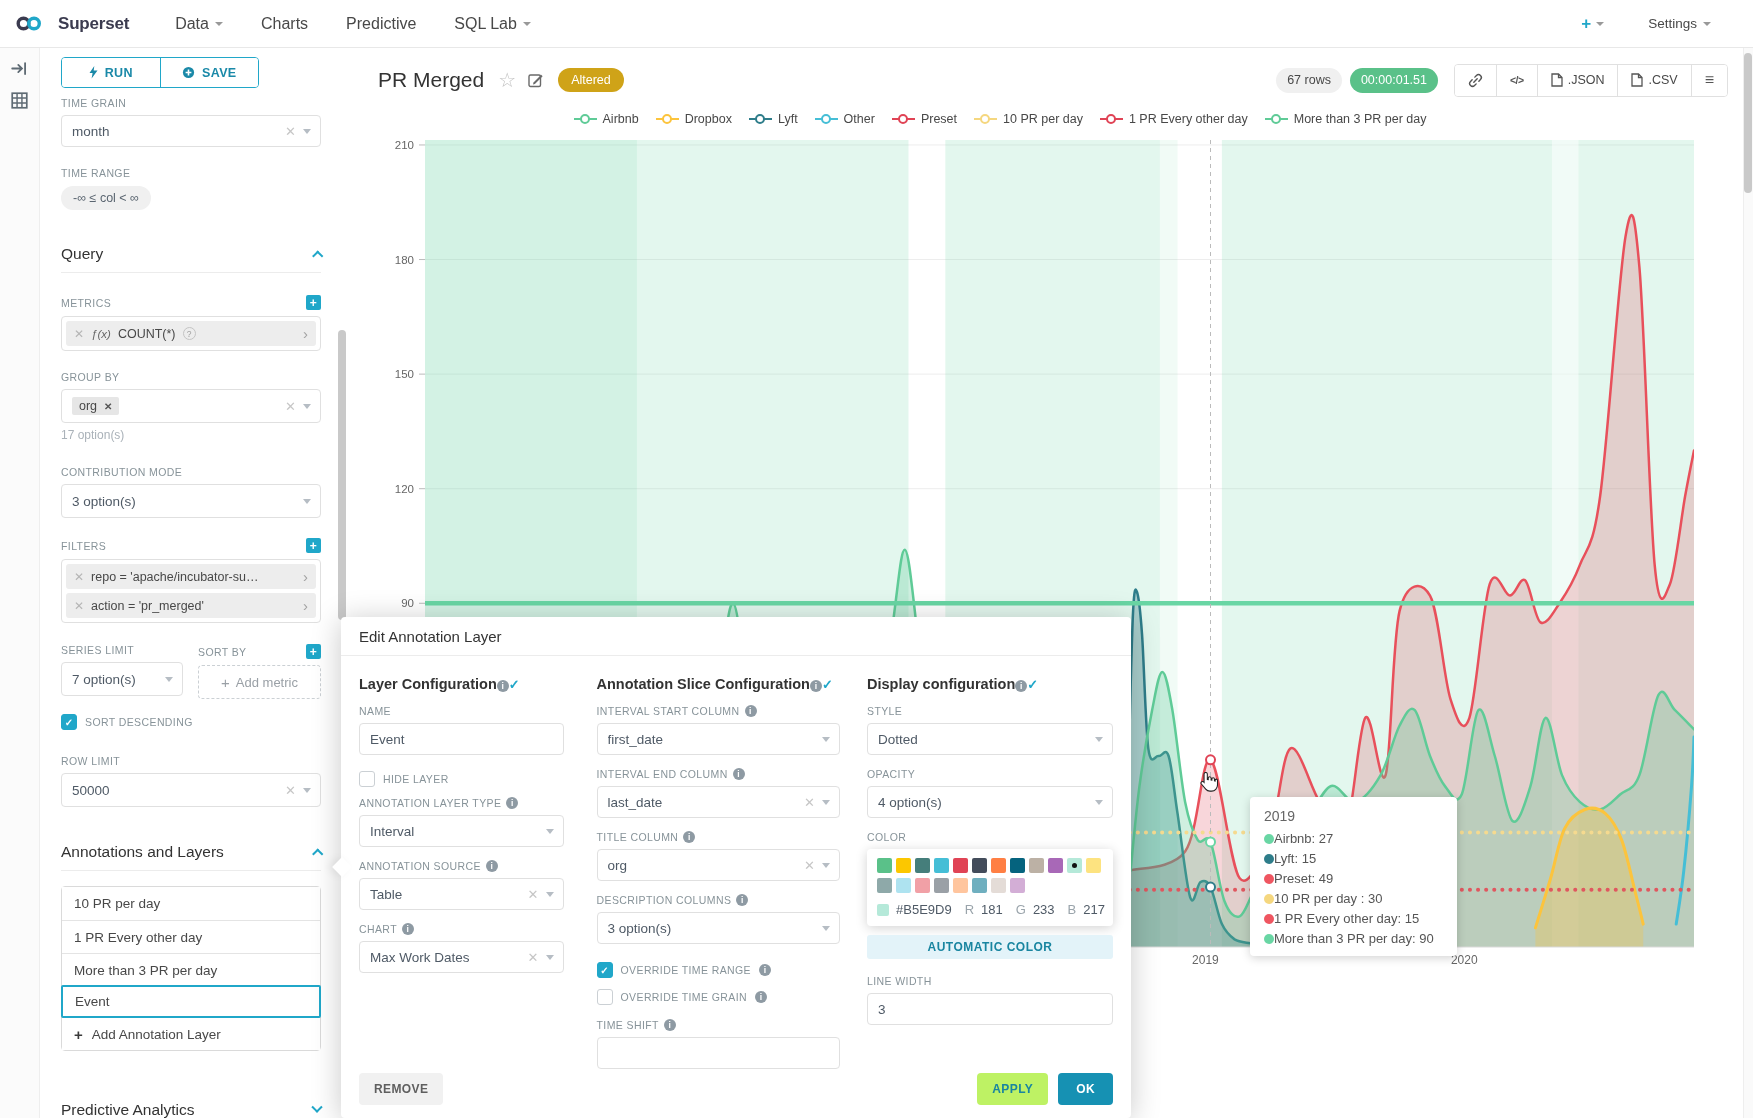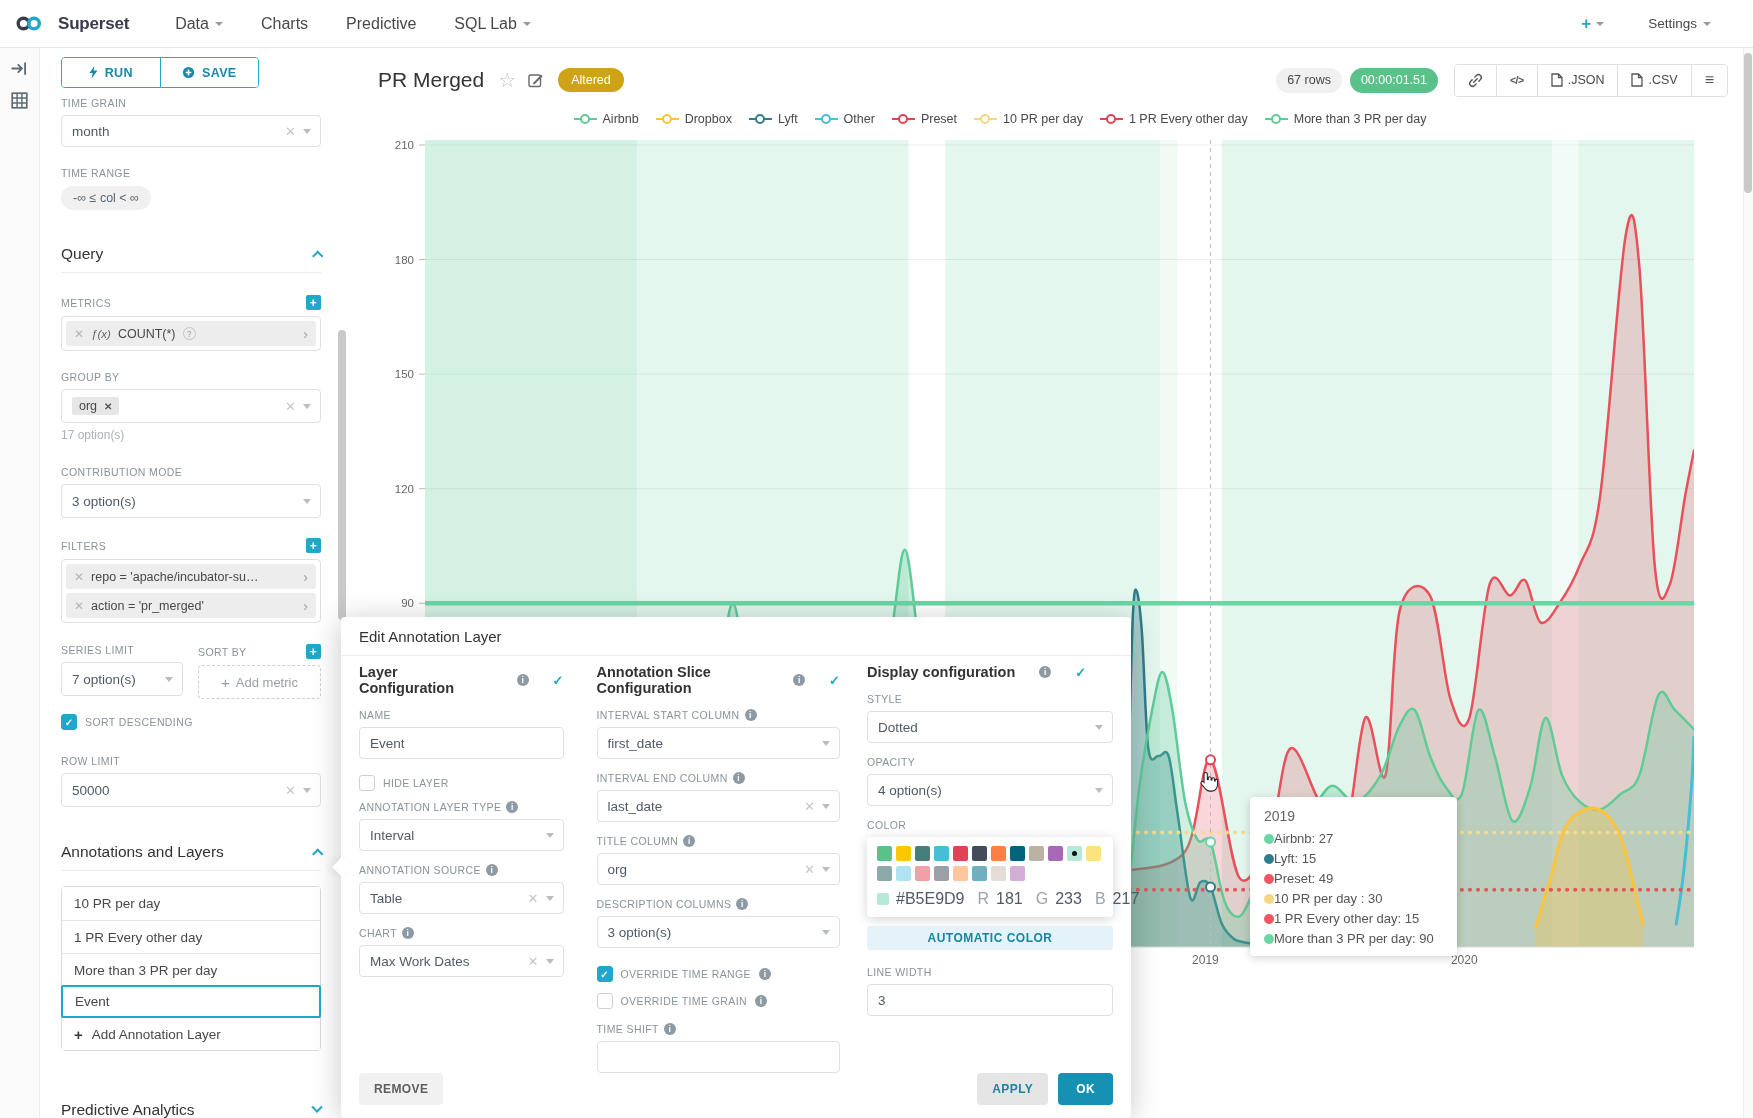--- a/index.html
+++ b/index.html
@@ -93,37 +93,37 @@
 .hand{position:absolute;left:1198px;top:772px;z-index:21}
 
 
 .modal{position:absolute;left:341px;top:617px;width:790px;height:501px;background:#fff;border-radius:4px;box-shadow:0 3px 30px rgba(0,0,0,.22);z-index:30}
 .modal-arrow{position:absolute;left:-6px;top:243px;width:14px;height:14px;background:#fff;transform:rotate(45deg);box-shadow:-3px 3px 8px rgba(0,0,0,.07)}
 .modal-title{padding:11px 18px 10px;font-size:15px;font-weight:500;color:#333;border-bottom:1px solid #ECECEC}
 .modal-body{display:flex;padding:6px 18px 0}
 .mcol1{width:210px;margin-right:33px}
 .mcol2{width:250px;margin-right:27px}
 .mcol3{width:246px}
-.msec{display:flex;align-items:center;gap:24px;font-size:14.5px;font-weight:700;color:#333;margin-top:2px}
+.msec{display:flex;align-items:flex-end;gap:0;font-size:14.5px;font-weight:700;color:#333;margin-top:14px}
 .info-i{width:12px;height:12px;border-radius:50%;background:#8E9AA3;color:#fff;font-size:8.5px;font-weight:700;display:inline-flex;align-items:center;justify-content:center;font-style:normal;flex:none}
 .tealcheck{color:#20A7C9;font-size:13px;font-weight:700}
 .mlabel{display:flex;align-items:center;gap:5px;font-size:10.5px;color:#879399;letter-spacing:.4px;margin:13px 0 6px}
 .inp{height:32px;border:1px solid #E0E0E0;border-radius:4px;padding:0 10px;font-size:13.5px;color:#4F5A66;width:100%;font-family:"Liberation Sans",sans-serif;outline:none;background:#fff}
 .picker{margin-top:2px;background:#fff;border-radius:4px;box-shadow:0 2px 12px rgba(0,0,0,.18);padding:9px 10px 9px}
 .swrow{display:flex;gap:4px;margin-bottom:5px}
 .swatch{width:15px;height:15px;border-radius:2px;position:relative;cursor:pointer;flex:none}
 .swatch.selected::after{content:"";position:absolute;left:5px;top:5px;width:5px;height:5px;background:#111;border-radius:50%}
-.hexrow{display:flex;align-items:center;gap:7px;font-size:16px;color:#4F5A66;margin-top:9px}
+.hexrow{display:flex;align-items:center;gap:7px;font-size:13px;color:#4F5A66;margin-top:9px}
 .hexsw{width:12px;height:12px;border-radius:2px;flex:none}
 .rgbl{color:#9AA4AB;margin-left:6px}
 .autocolor{margin-top:9px;height:24px;background:#E3F3F9;color:#1985A0;font-weight:700;font-size:12px;letter-spacing:.5px;display:flex;align-items:center;justify-content:center;border-radius:3px;cursor:pointer}
 .modal-foot{position:absolute;left:18px;right:18px;bottom:13px;display:flex;align-items:center}
 .btn{border:none;border-radius:4px;font-family:"Liberation Sans",sans-serif;font-size:12px;font-weight:700;letter-spacing:.4px;padding:9px 15px;cursor:pointer}
 .btn-remove{background:#F1F1F1;color:#5F5F5F}
-.btn-apply{background:#e5e5e5;color:#1985A0;margin-left:auto;margin-right:10px}
+.btn-apply{background:#bef264;color:#1985A0;margin-left:auto;margin-right:10px}
 .btn-ok{background:#1691B3;color:#fff;padding:9px 18px}
 
 
 .pg-scroll{position:absolute;right:0;top:48px;width:10px;height:1070px;background:#FAFAFA;border-left:1px solid #EEE;z-index:50}
 .pg-thumb{position:absolute;right:1px;top:5px;width:8px;height:140px;background:#C9C9C9;border-radius:4px}
 </style>
 </head>
 <body>
 
 <div class="app">

